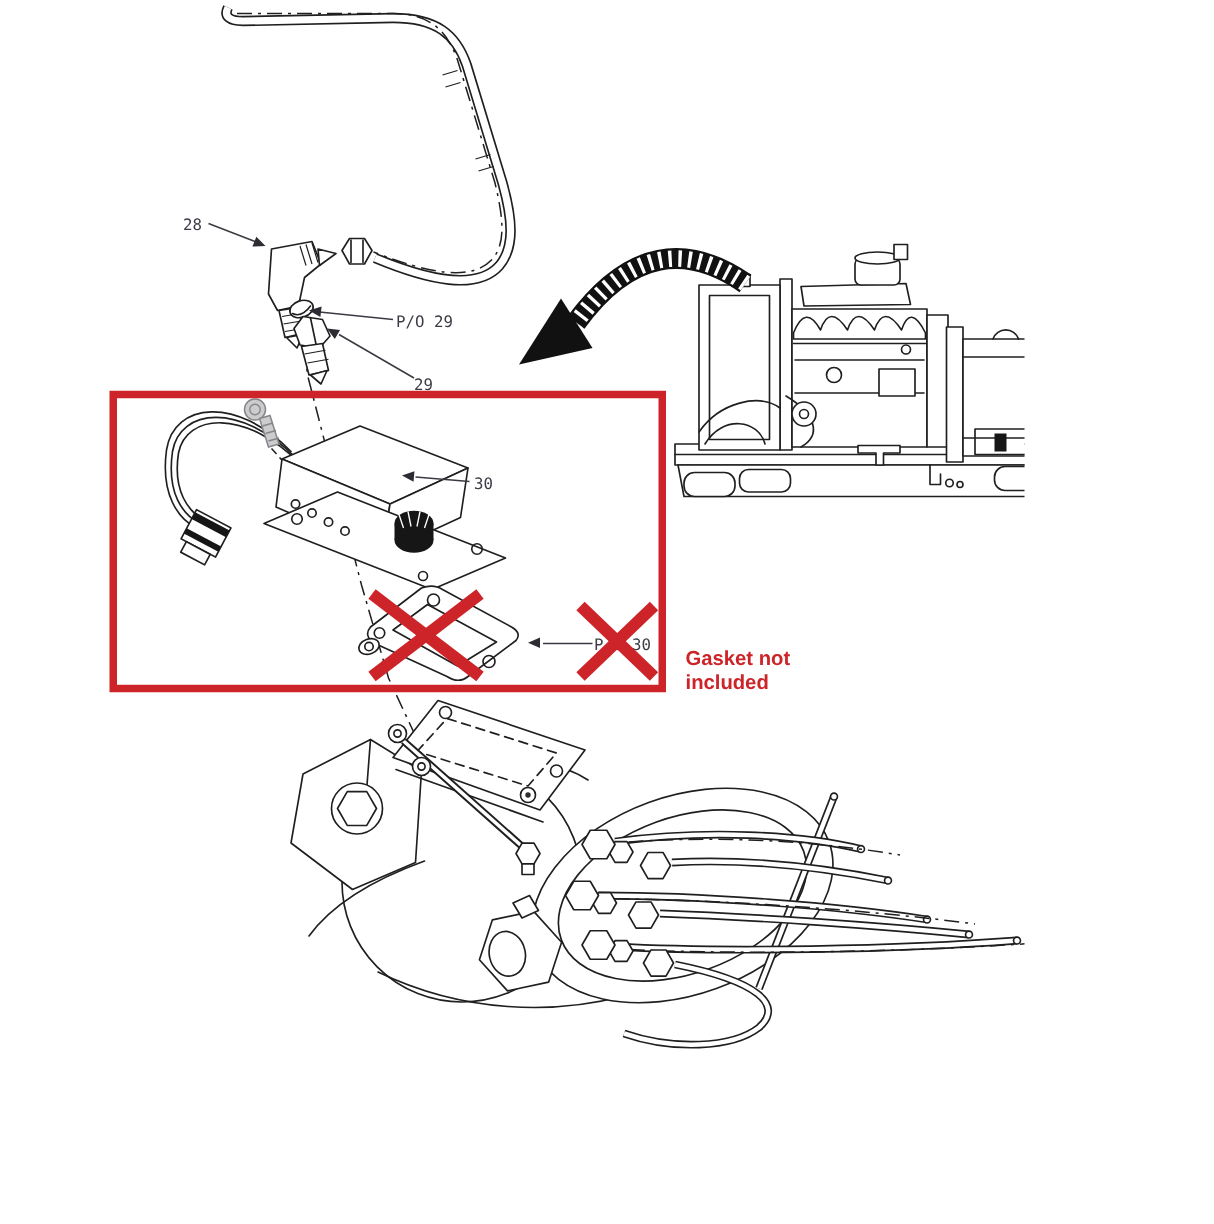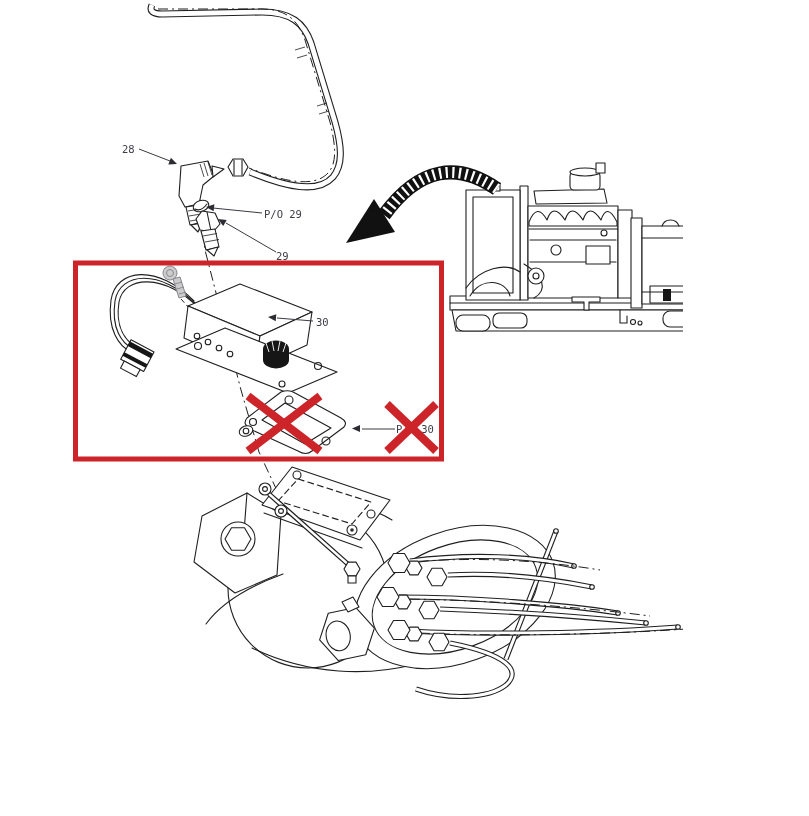--- a/index.html
+++ b/index.html
@@ -269,13 +269,14 @@
       <line class="redx" x1="248" y1="396" x2="320" y2="451"></line>
       <line class="redx" x1="320" y1="396" x2="248" y2="451"></line>
     </g>
     <g>
       <line class="redx" x1="387" y1="404" x2="436" y2="451"></line>
       <line class="redx" x1="436" y1="404" x2="387" y2="451"></line>
     </g>
   </g>
 </svg>
 
+<div class="note">Gasket not included</div>
 </div>
 
 </body></html>

